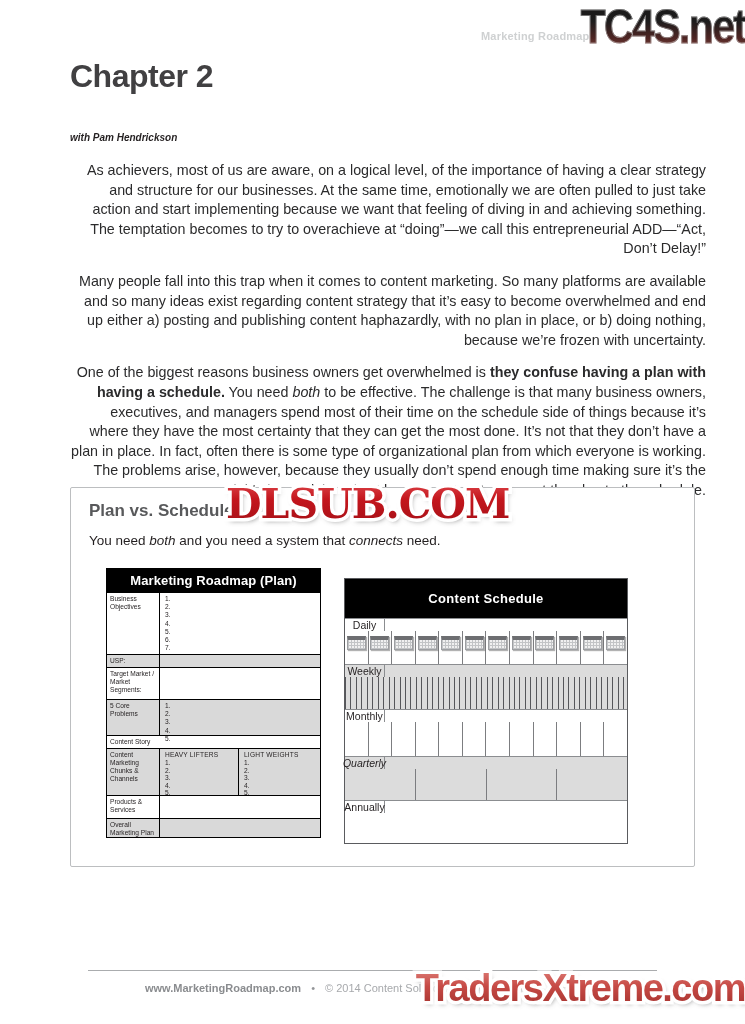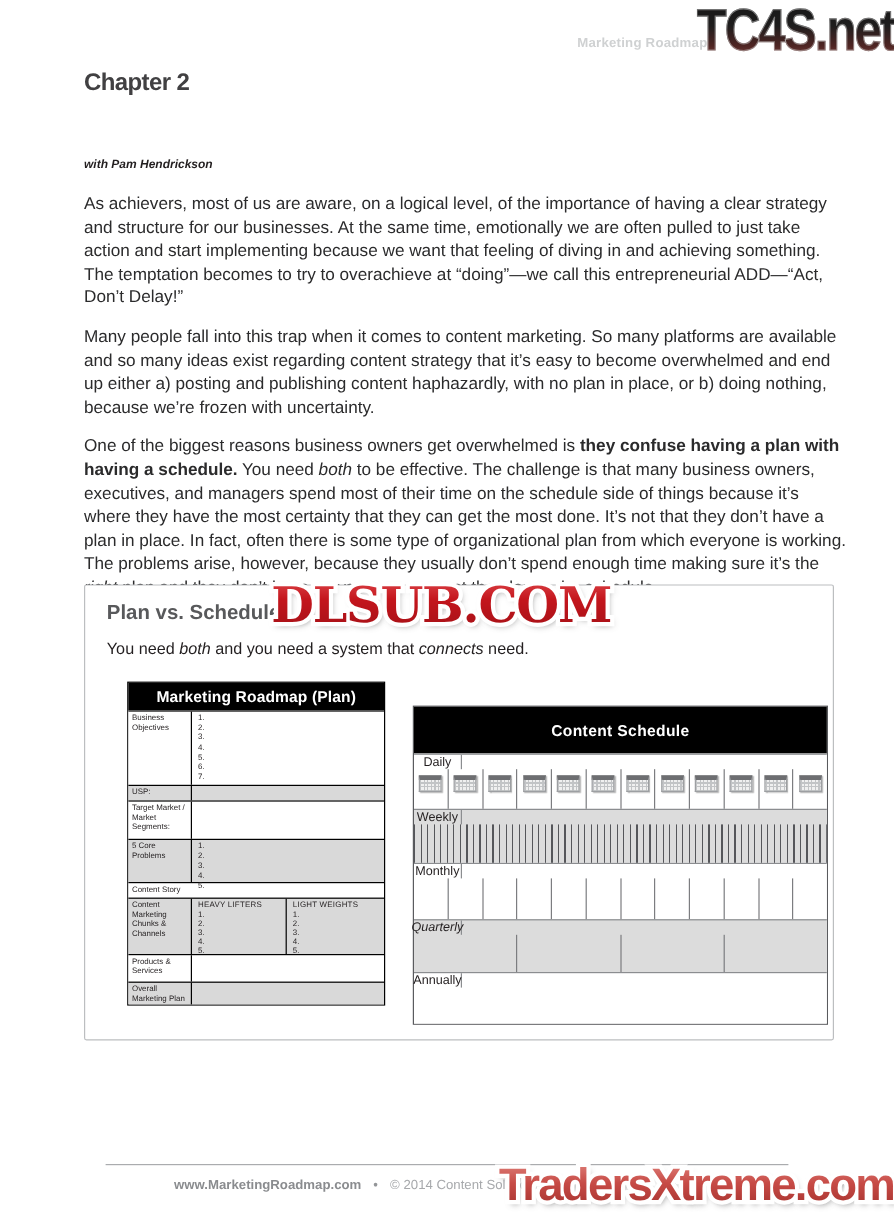--- a/index.html
+++ b/index.html
@@ -8,26 +8,26 @@
 
   
   .running-header { position:absolute; left:481px; top:30px; font-size:11px; font-weight:bold; color:#cfd1d2; letter-spacing:.2px; white-space:nowrap; }
   .wm-tc4s { position:absolute; right:0px; top:-2px; font-size:49px; font-weight:bold; letter-spacing:-2px; white-space:nowrap;
     transform:scaleX(.84); transform-origin:100% 0;
     background:linear-gradient(180deg,#161616 0%,#1e1d1d 42%,#4f2523 72%,#96544c 100%);
     -webkit-background-clip:text; background-clip:text; color:transparent;
     -webkit-text-stroke:1px rgba(205,205,205,.5); }
 
   
-  .chapter { position:absolute; left:70px; top:58px; font-size:20px; font-weight:bold; color:#414042; letter-spacing:-.5px; }
+  .chapter { position:absolute; left:70px; top:58px; font-size:32px; font-weight:bold; color:#414042; letter-spacing:-.5px; }
   .chapter-sub { position:absolute; left:70px; top:97px; font-size:21.5px; font-weight:bold; font-style:italic; color:#828487; letter-spacing:-.3px; white-space:nowrap; }
   .byline { position:absolute; left:70px; top:132px; font-size:10px; font-weight:bold; font-style:italic; color:#231f20; }
 
   
-  .body-copy { position:absolute; left:70px; top:161px; width:636px; font-size:14.3px; line-height:19.6px; color:#2b2b2c; }
+  .body-copy { position:absolute; left:70px; top:161px; width:636px; font-size:14.3px; line-height:19.6px; color:#2b2b2c;text-align:right; }
   .body-copy p { margin:0 0 13px 0; }
   .body-copy .b { font-weight:bold; }
   .body-copy .i { font-style:italic; }
 
   
   .figure { position:absolute; left:70px; top:487px; width:625px; height:380px; border:1px solid #bcbec0; border-radius:2px; background:#fff; }
   .fig-title { position:absolute; left:18px; top:13px; font-size:17px; font-weight:bold; color:#58595b; white-space:nowrap; }
   .fig-sub { position:absolute; left:18px; top:45px; font-size:13.5px; color:#231f20; white-space:nowrap; }
 
   
@@ -48,21 +48,21 @@
   .plabel.full { width:100%; border-right:none; display:flex; align-items:center; }
   .pcontent { flex:1; padding:2px 5px; font-size:6.6px; line-height:8.2px; color:#231f20; }
   .pcontent div { white-space:pre; }
   .pcols { flex:1; display:flex; }
   .pcol { padding:2px 5px; font-size:6.6px; line-height:7.4px; color:#231f20; }
   .pcol.c0 { width:79px; border-right:1px solid #000; }
   .pcol.c1 { flex:1; }
   .pheading { margin-bottom:1px; letter-spacing:.2px; }
 
   
-  .sched { position:absolute; left:273px; top:100px; width:346px; border:1px solid #5a5b5e; background:#fff; }
+  .sched { position:absolute; left:273px; top:90px; width:284px; border:1px solid #5a5b5e; background:#fff; }
   .sched-header { height:39px; background:#000; color:#fff; font-weight:bold; font-size:13px; display:flex; align-items:center; justify-content:center; letter-spacing:.3px; }
   .srow { display:flex; border-top:1px solid #8b8d90; background:#fff;flex-direction:column; }
   .srow.shade { background:#dcdcdc; }
   .slabel { width:40px; border-right:1px solid #8b8d90; font-size:10.5px; color:#231f20; display:flex; align-items:center; justify-content:center; }
   .scontent { flex:1; display:flex; }
   .scell { flex:1; border-right:1px solid #7c7d80; display:flex; justify-content:center; align-items:flex-start; }
   .scell.last { border-right:none; }
   .weeks { flex:1; background-image:repeating-linear-gradient(90deg,#55565a 0,#55565a 1px,transparent 1px,transparent 5.45px); }
   .cal { width:19px; height:14px; margin-top:5px; border:1px solid #9d9fa2; border-top:4px solid #6d6e71;
     background:repeating-linear-gradient(90deg,#c2c4c6 0 1px,transparent 1px 3px),

